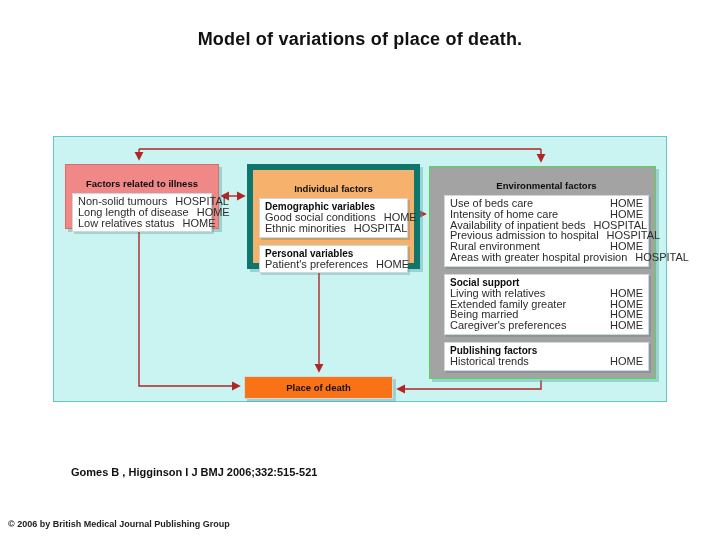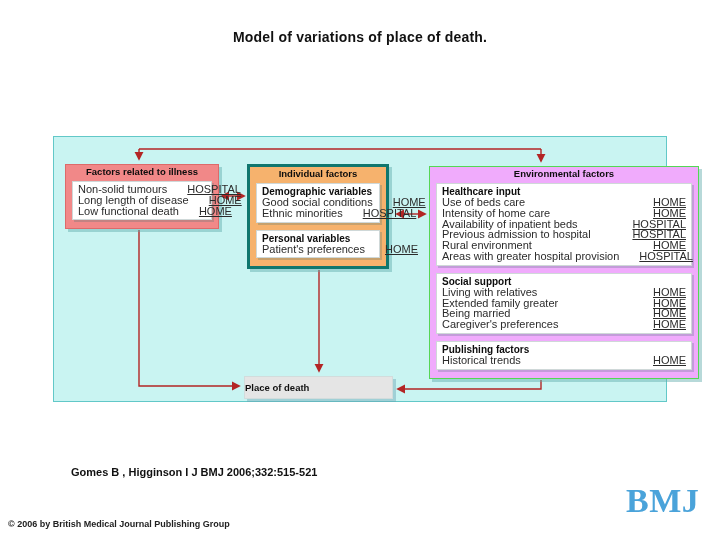--- a/index.html
+++ b/index.html
@@ -1,39 +1,39 @@
 <!DOCTYPE html>
 <html><head>
 <meta charset="utf-8">
 <style>
   html,body{margin:0;padding:0;background:#fff;}
   .page{position:relative;width:720px;height:540px;background:#ffffff;overflow:hidden;
         font-family:"Liberation Sans", sans-serif;color:#111;}
   .slide-title{position:absolute;top:29px;left:0;width:720px;text-align:center;
-        font-size:14px;font-weight:bold;letter-spacing:.2px;}
+        font-size:18px;font-weight:bold;letter-spacing:.2px;}
   .diagram{position:absolute;left:53px;top:136px;width:614px;height:266px;box-sizing:border-box;
         background:#c9f4f2;border:1px solid #62c8c8;}
   .arrows{position:absolute;left:0;top:0;width:612px;height:264px;pointer-events:none;}
   .fbox{position:absolute;box-sizing:border-box;}
   .fbox-illness{left:11px;top:27px;width:154px;height:65px;background:#f18888;border:1px solid #dd6a6a;
         box-shadow:3px 3px 0 rgba(95,170,170,.45);}
-  .fbox-individual{left:193px;top:27px;width:142px;height:105px;background:#f6b26d;border:3px solid #0f766e;
+  .fbox-individual{left:193px;top:27px;width:173px;height:105px;background:#f6b26d;border:6px solid #0f766e;
         box-shadow:3px 3px 0 rgba(95,170,170,.45);}
-  .fbox-environmental{left:375px;top:29px;width:270px;height:213px;background:#f0abfc;border:1px solid #55d655;
-        box-shadow:3px 3px 0 rgba(95,170,170,.45);}
-  .fbox-title{font-size:9.5px;font-weight:bold;text-align:center;margin:1px 4px 4px;color:#0d0d0d;}
+  .fbox-environmental{left:375px;top:29px;width:227px;height:213px;background:#a3a3a3;border:1px solid #55d655;
+        box-shadow:3px 3px 0 rgba(95,170,170,.45);padding-left:8px;}
+  .fbox-title{font-size:9.5px;font-weight:bold;text-align:center;margin:13px 4px 4px;color:#0d0d0d;}
   .group{background:#ffffff;border:1px solid #cfd8d8;margin:0 6px 7px;padding:2px 5px 3px;
         box-shadow:2px 2px 0 rgba(60,110,110,.25);}
   .group-heading{font-size:10px;font-weight:bold;line-height:11px;color:#0d0d0d;}
   .frow{display:flex;justify-content:space-between;font-size:11px;line-height:10.8px;
         color:#2b2b2b;white-space:nowrap;}
-  .frow .val{margin-left:20px;text-decoration:underline;}
+  .frow .val{margin-left:8px;}
   .sink{position:absolute;left:190px;top:239px;width:149px;height:23px;box-sizing:border-box;
-        background:#e5e5e5;border:1px solid #d2dcdc;box-shadow:3px 3px 0 rgba(110,165,180,.45);
-        display:flex;align-items:center;font-size:9.5px;font-weight:bold;}
+        background:#f97316;border:1px solid #d2dcdc;box-shadow:3px 3px 0 rgba(110,165,180,.45);
+        display:flex;align-items:center;justify-content:center;font-size:9.5px;font-weight:bold;}
   .citation{position:absolute;left:50px;top:466px;font-size:11px;font-weight:bold;margin-left:21px;}
   .copyright{position:absolute;left:8px;top:519px;font-size:9px;color:#222;font-weight:bold;}
   .bmj-logo{position:absolute;left:626px;top:482px;font-family:"Liberation Serif", serif;
         font-weight:600;font-size:34px;color:#4aa3da;letter-spacing:.5px;}
 </style>
 </head>
 <body>
 
 <div class="page">
 
@@ -64,21 +64,21 @@
       <div class="group">
         <div class="frow">
           <span>Non-solid tumours</span>
           <span class="val">HOSPITAL</span>
         </div>
         <div class="frow">
           <span>Long length of disease</span>
           <span class="val">HOME</span>
         </div>
         <div class="frow">
-          <span>Low functional death</span>
+          <span>Low relatives status</span>
           <span class="val">HOME</span>
         </div>
       </div>
     </div>
 
     <div class="fbox fbox-individual">
       <div class="fbox-title">Individual factors</div>
       <div class="group">
         <div class="group-heading">Demographic variables</div>
         <div class="frow">
@@ -95,21 +95,20 @@
         <div class="frow">
           <span>Patient's preferences</span>
           <span class="val">HOME</span>
         </div>
       </div>
     </div>
 
     <div class="fbox fbox-environmental">
       <div class="fbox-title">Environmental factors</div>
       <div class="group">
-        <div class="group-heading">Healthcare input</div>
         <div class="frow">
           <span>Use of beds care</span>
           <span class="val">HOME</span>
         </div>
         <div class="frow">
           <span>Intensity of home care</span>
           <span class="val">HOME</span>
         </div>
         <div class="frow">
           <span>Availability of inpatient beds</span>
@@ -157,15 +156,14 @@
     </div>
 
     <div class="sink">
       <span>Place of death</span>
     </div>
 
   </div>
 
   <div class="citation">Gomes B , Higginson I J BMJ 2006;332:515-521</div>
   <div class="copyright">© 2006 by British Medical Journal Publishing Group</div>
-  <div class="bmj-logo">BMJ</div>
 
 </div>
 
 </body></html>

